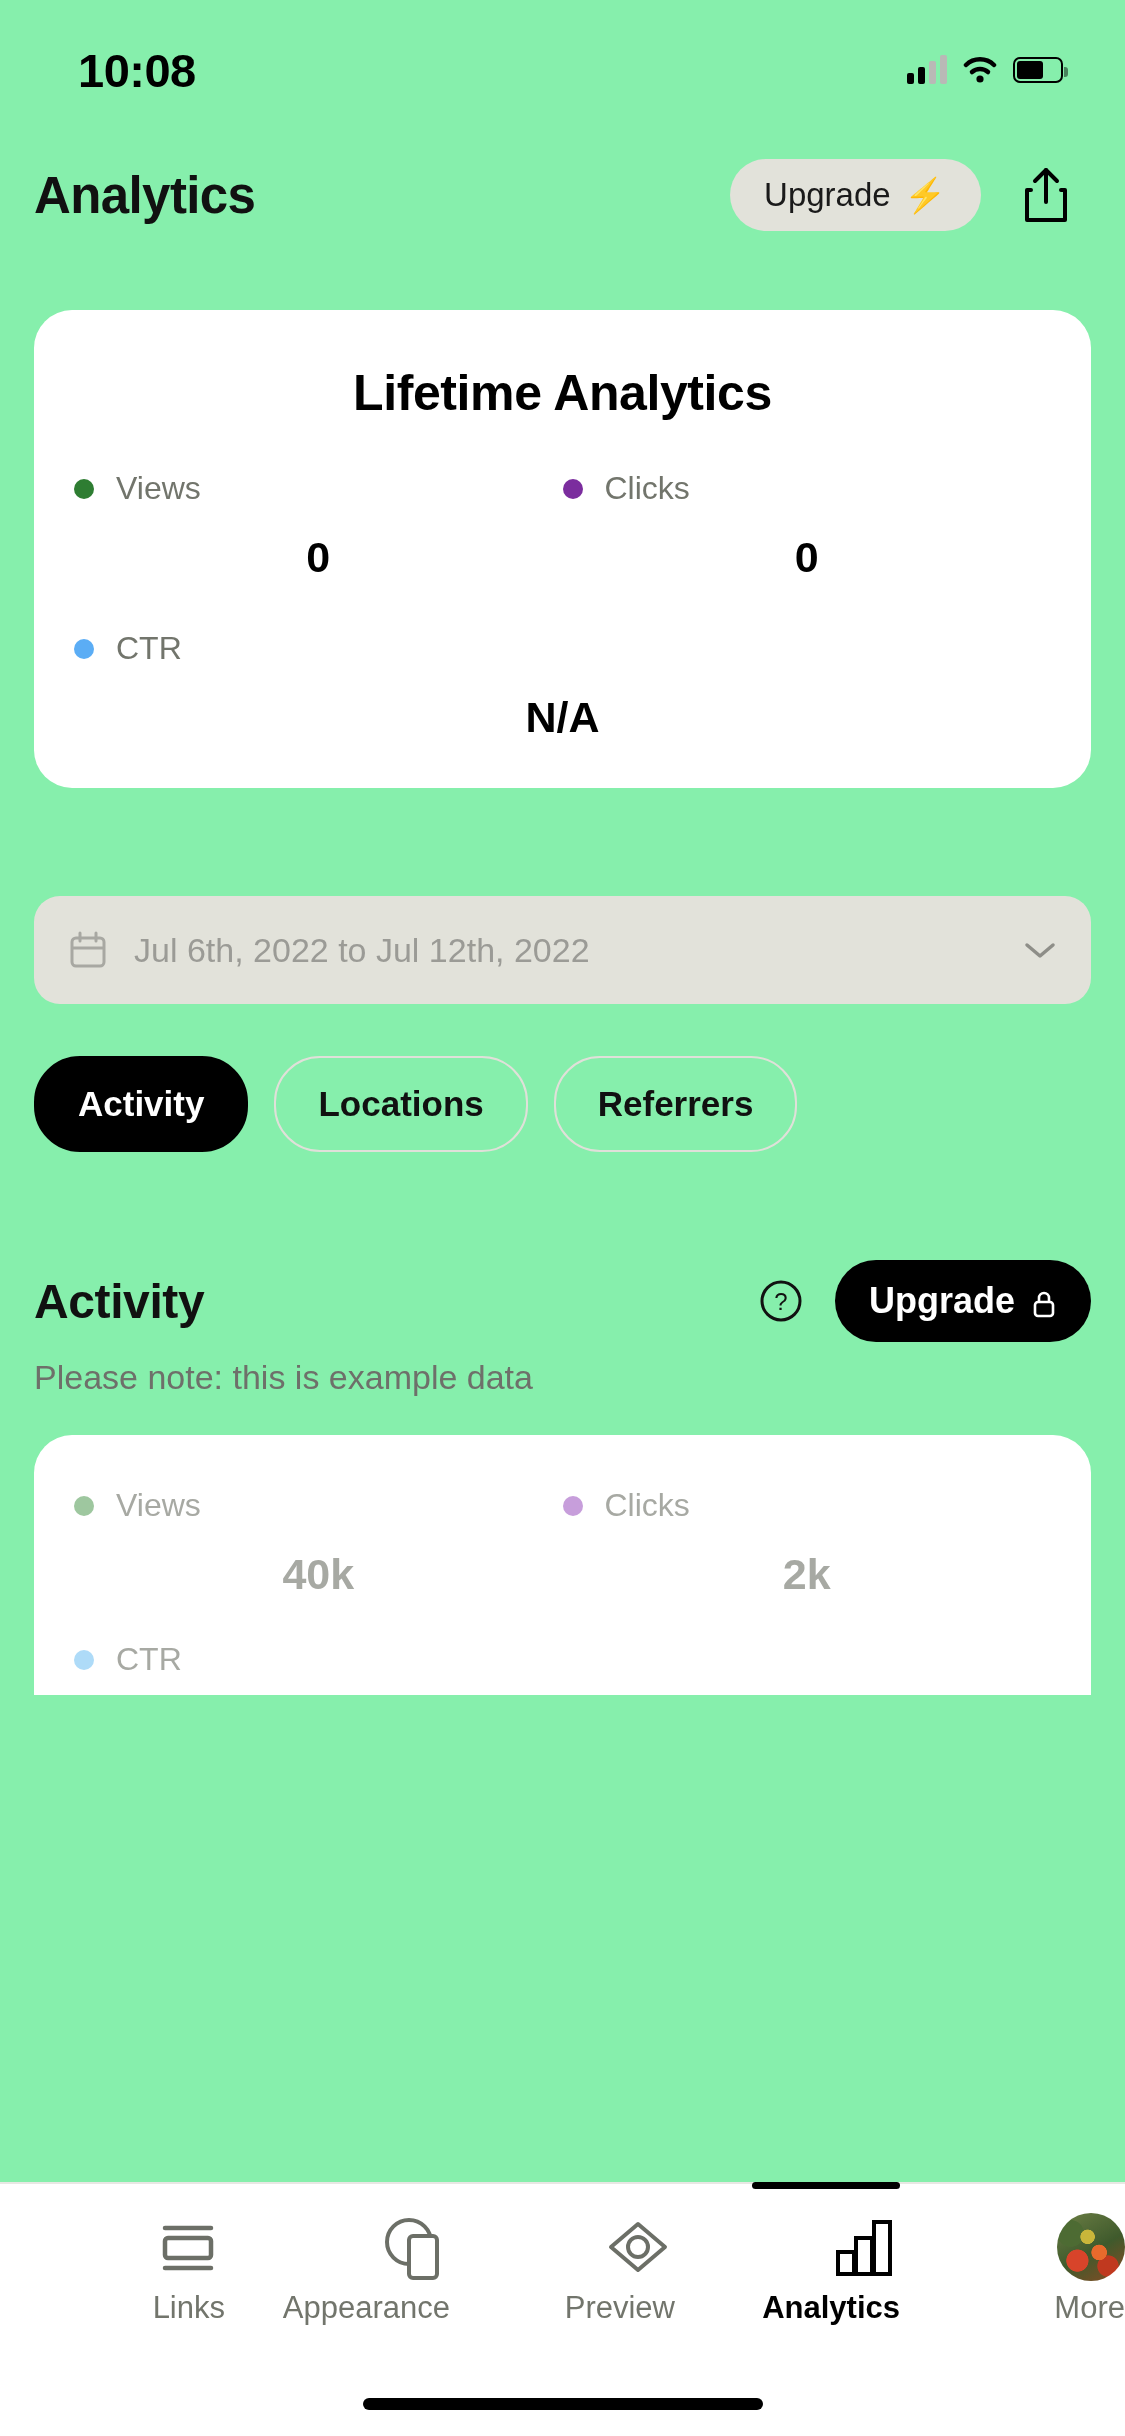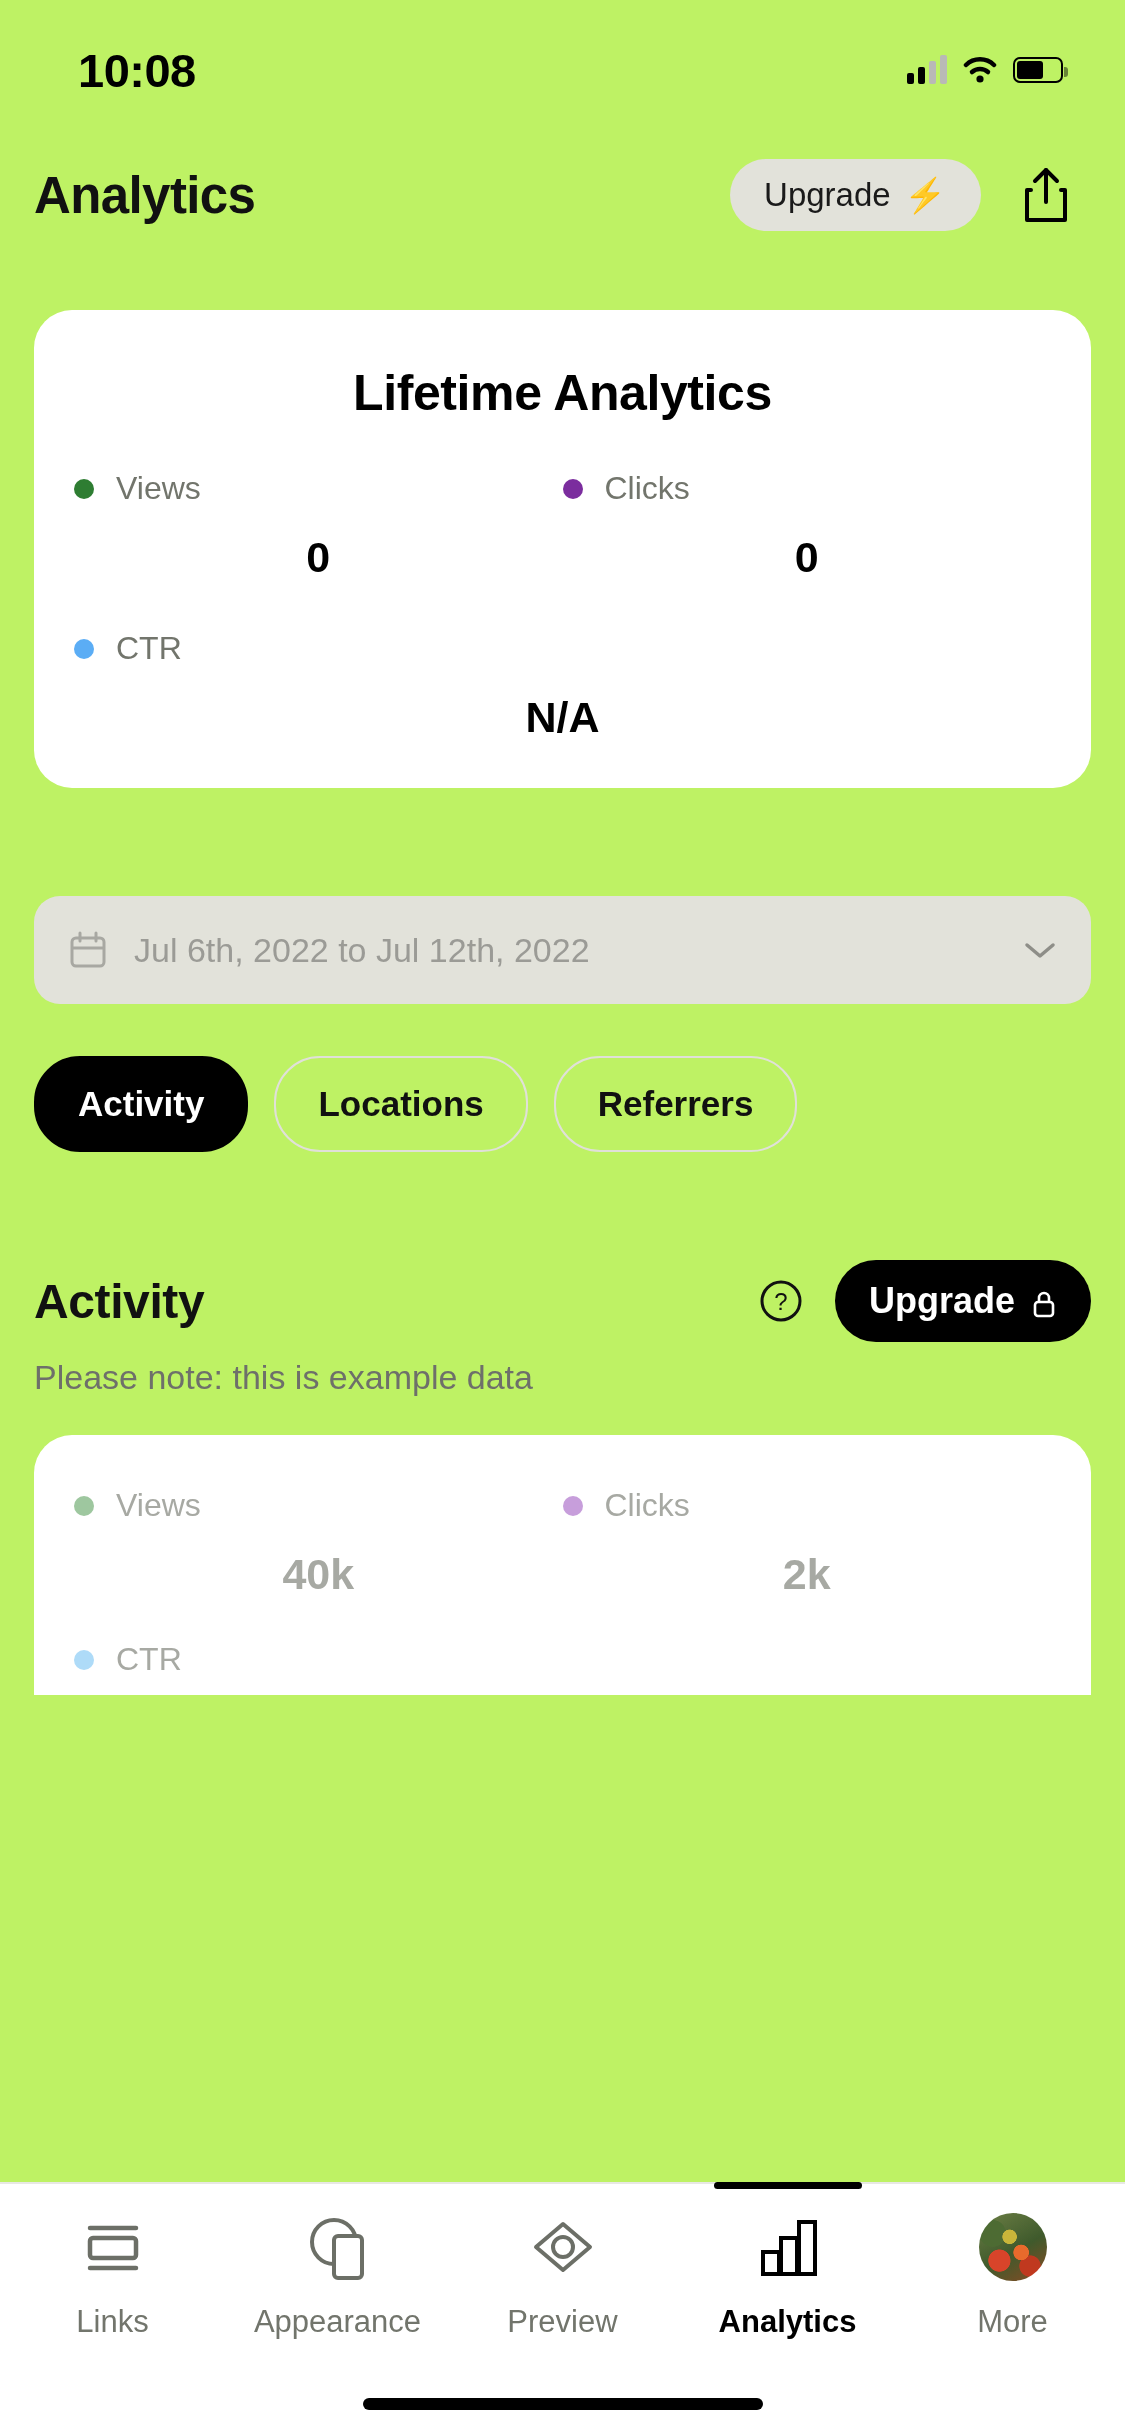--- a/index.html
+++ b/index.html
@@ -2,21 +2,21 @@
 <html><head>
 <meta charset="utf-8">
 <style>
   * { margin:0; padding:0; box-sizing:border-box; }
   html, body {
     width:1125px; height:2436px;
     background:#f2f2ef;
     font-family:"Liberation Sans", sans-serif;
     overflow:hidden;
   }
-  .phone { position:relative; width:1125px; height:2436px; background:#bef264; }
+  .phone { position:relative; width:1125px; height:2436px; background:#86efac; }
 
   
   .statusbar {
     height:140px; display:flex; align-items:center;
     justify-content:space-between; padding:0 62px 0 78px;
   }
   .clock { font-size:47px; font-weight:600; color:#000; letter-spacing:-0.5px; }
   .status-right { display:flex; align-items:center; gap:16px; }
   .cell { display:flex; align-items:flex-end; gap:4px; height:28px; }
   .cell i { width:7px; background:#000; border-radius:2px; display:block; }
@@ -114,21 +114,21 @@
   .example-card .stat-value { color:#a7a9a3; font-size:43px; }
 
   
   .bottom-nav {
     position:absolute; left:0; bottom:0; width:1125px; height:254px;
     background:#fff; border-top:2px solid #e8e8e4;
     display:flex; align-items:flex-start; padding-top:26px;
   }
   .nav-item {
     flex:1; display:flex; flex-direction:column;
-    align-items:center; gap:20px; position:relative; height:100%;
+    align-items:flex-end; gap:6px; position:relative; height:100%;
   }
   .nav-icon { height:74px; display:flex; align-items:center; justify-content:center; }
   .nav-label { font-size:31px; color:#72756c; font-weight:400; }
   .nav-item.active .nav-label { color:#000; font-weight:700; }
   .nav-indicator {
     position:absolute; top:-28px; width:148px; height:7px;
     background:#000; border-radius:4px;
   }
   .avatar {
     width:68px; height:68px; border-radius:50%; overflow:hidden;

